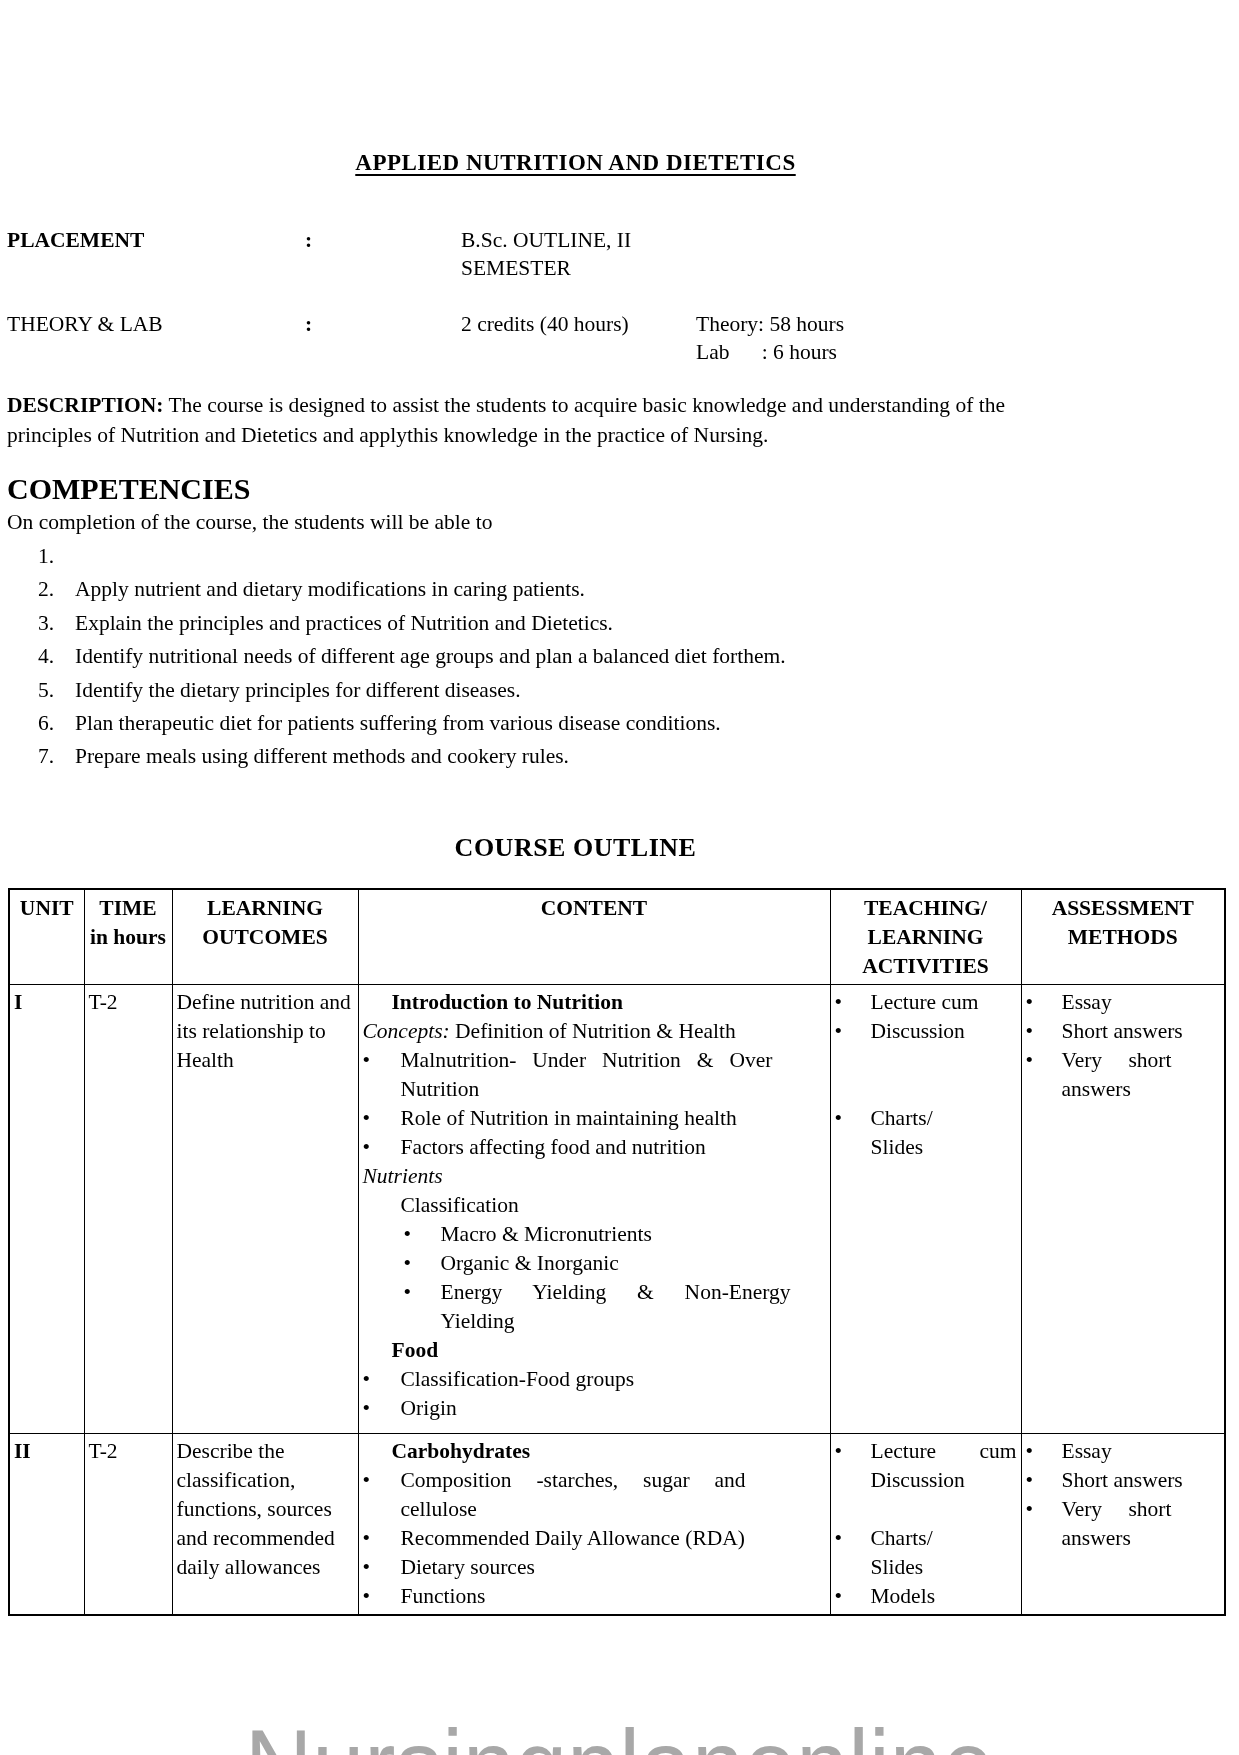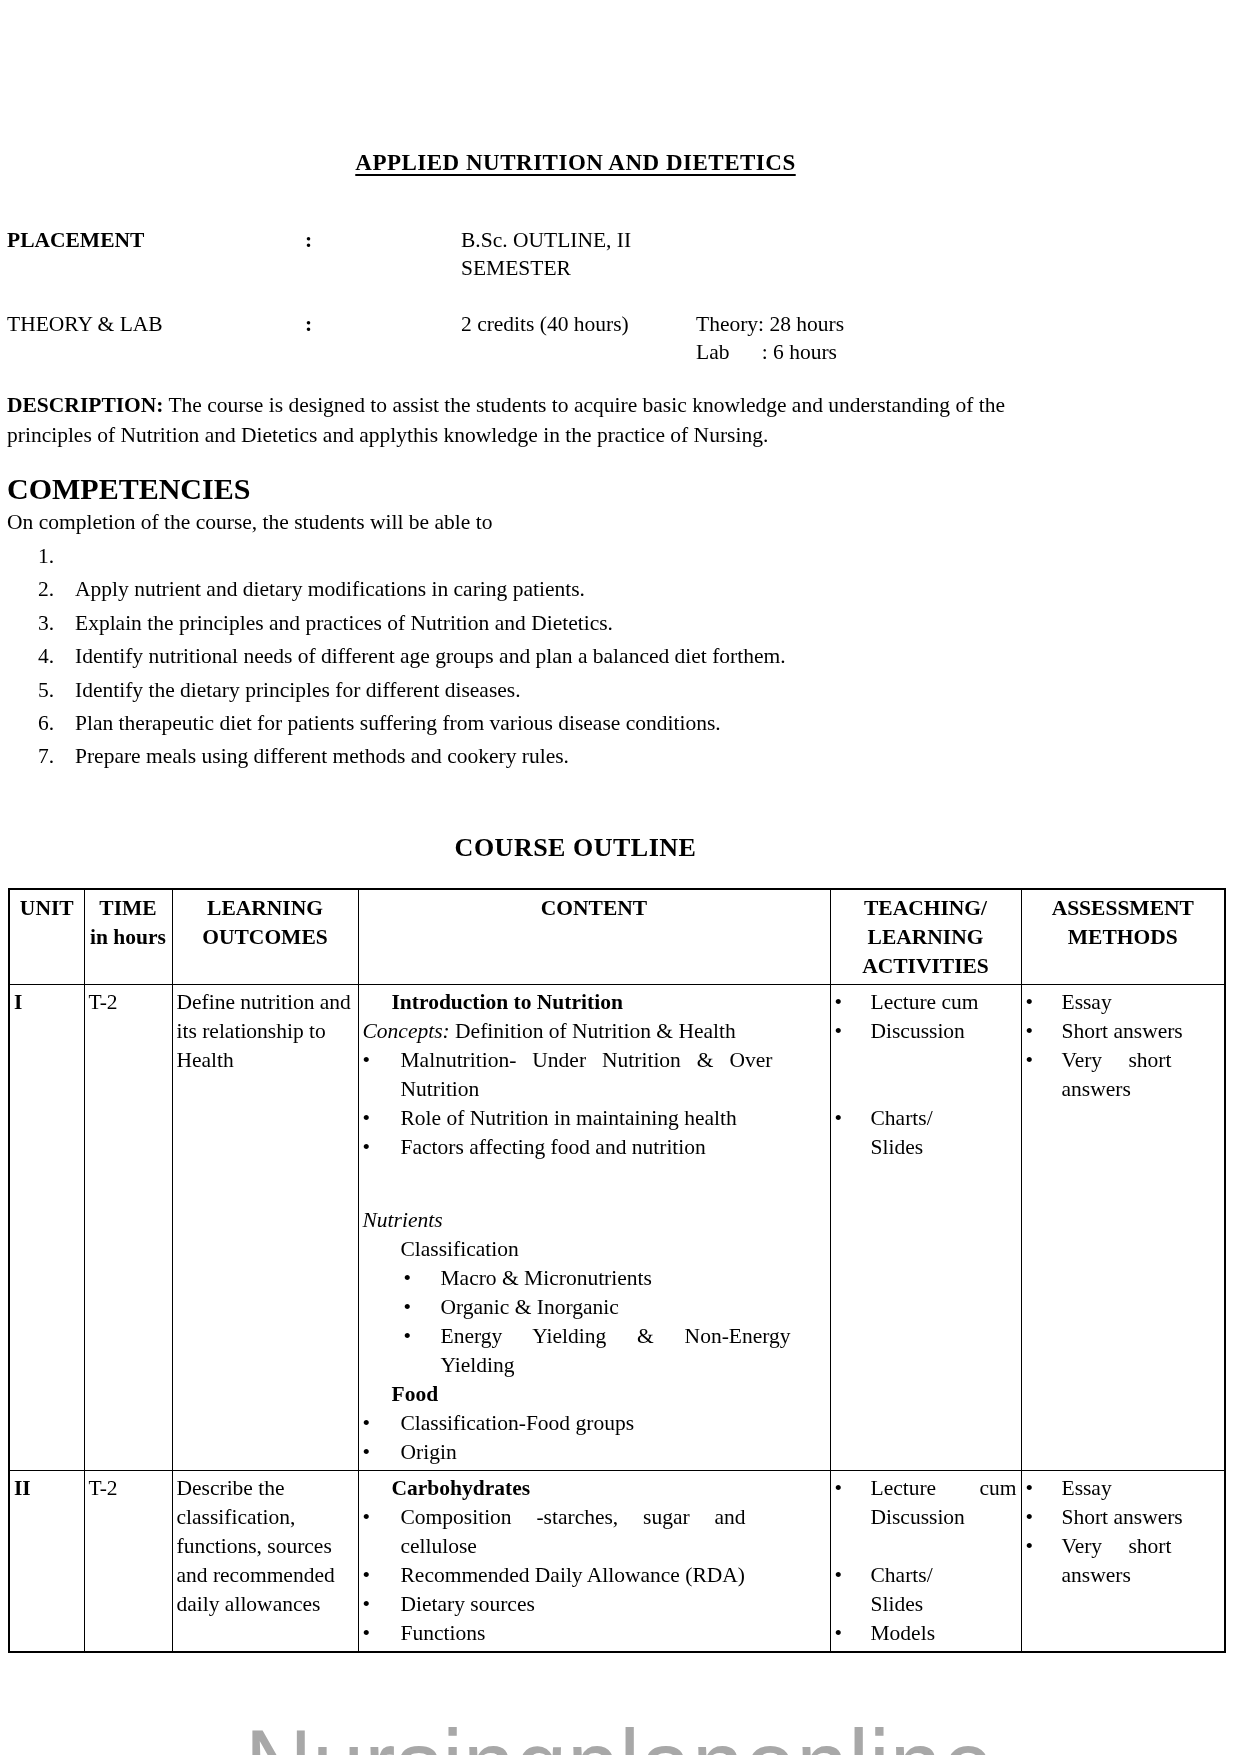--- a/index.html
+++ b/index.html
@@ -74,21 +74,21 @@
   tr.row1 td { height: 442px; }
   tr.row2 td { height: 171px; }
 
   td.unit-cell { font-weight: bold; padding-left: 13px; }
   td.time-cell { padding-left: 13px; }
   td.outc-cell { padding-left: 12px; padding-right: 6px; }
   td.cont-cell { padding-left: 13px; padding-right: 9px; }
   td.teach-cell, td.assess-cell { padding-left: 8px; padding-right: 5px; }
 
   .c-h { font-weight: bold; margin-left: 29px; }
-  .ital { font-style: italic; margin-top: 44px; }
+  .ital { font-style: italic; }
   .li { display: flex; text-align: justify; }
   .li .blt { flex: 0 0 38px; }
   .li.tight .blt { flex: 0 0 36px; }
   .ind { margin-left: 38px; }
   .l2 { margin-left: 41px; }
   .l2 .blt { flex: 0 0 37px; }
   .gap1 { height: 29px; }
   .gap2 { height: 58px; }
   .w-malnutrition { max-width: 372px; }
   .w-energy { max-width: 350px; }
@@ -132,21 +132,21 @@
       <div class="pre"></div>
     </div>
 
     <div class="cell-label regular">THEORY &amp; LAB</div>
     <div class="colon">:</div>
     <div>
       <div>2 credits (40 hours)</div>
       <div></div>
     </div>
     <div>
-      <div class="pre">Theory: 28 hours</div>
+      <div class="pre">Theory: 58 hours</div>
       <div class="pre">Lab      : 6 hours</div>
     </div>
   </div>
 
   <p class="desc"><span class="lead">DESCRIPTION:</span><span> The course is designed to assist the students to acquire basic knowledge and understanding of the principles of Nutrition and Dietetics and applythis knowledge in the practice of Nursing.</span></p>
 
   <div class="comp-heading">COMPETENCIES</div>
   <div class="comp-intro">On completion of the course, the students will be able to</div>
 
   <div class="comp-list">

